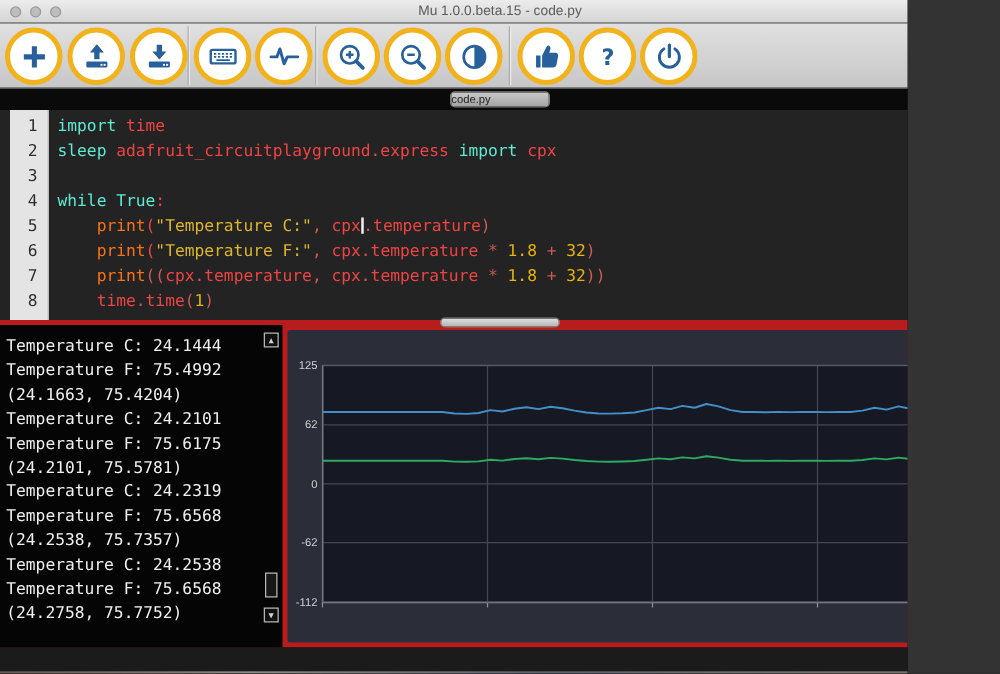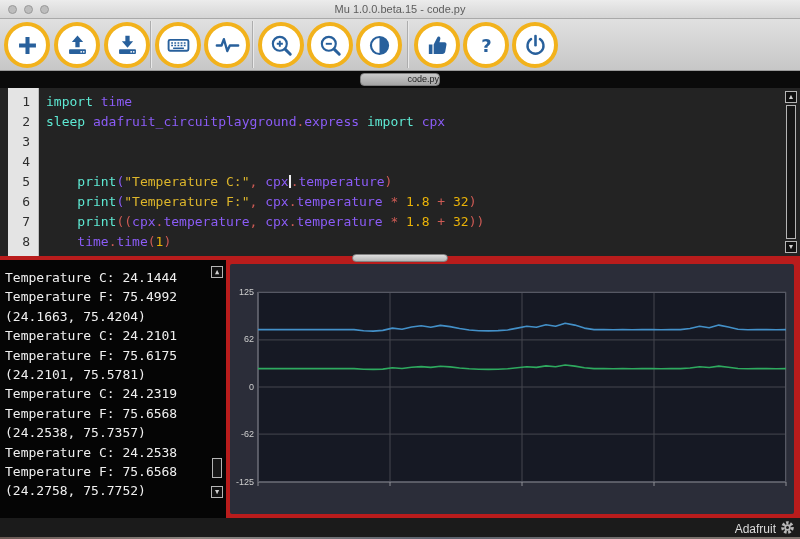--- a/index.html
+++ b/index.html
@@ -1,47 +1,47 @@
 <!DOCTYPE html>
 <html><head>
 <meta charset="utf-8">
 <style>
   html,body{margin:0;padding:0;background:#333;}
-  #win{position:relative;width:800px;height:539px;overflow:hidden;background:#000;
+  #win{position:relative;width:726px;height:539px;overflow:hidden;background:#000;
        font-family:"Liberation Sans",sans-serif;}
   
   .titlebar{position:absolute;left:0;top:0;width:800px;height:19px;
     background:linear-gradient(#ececec,#d5d5d5);border-bottom:1px solid #a9a9a9;box-sizing:border-box;}
   .tl{position:absolute;top:5px;width:9px;height:9px;border-radius:50%;
     background:#bdbdbd;border:1px solid #9a9a9a;box-sizing:border-box;}
   .win-title{position:absolute;left:0;right:0;top:3px;text-align:center;
     font-size:11px;color:#5c5c5c;}
   
   .toolbar{position:absolute;left:0;top:19px;width:800px;height:52px;
     background:linear-gradient(#e0e0e0,#c7c7c7);border-bottom:1px solid #999;box-sizing:border-box;}
   .tb-sep{position:absolute;top:2px;bottom:2px;width:1px;background:#adadad;box-shadow:1px 0 0 #e9e9e9;}
   .tb-btn{position:absolute;top:3px;width:46px;height:46px;border-radius:50%;
     background:#fff;border:4px solid #f2b21c;box-sizing:border-box;cursor:pointer;
     display:flex;align-items:center;justify-content:center;}
   .tb-btn svg{width:27px;height:27px;}
   
   .tabbar{position:absolute;left:0;top:71px;width:800px;height:17px;background:#0a0a0a;}
   .tab{position:absolute;left:360px;top:2px;width:80px;height:13px;border-radius:4px;
     background:linear-gradient(#c9c9c9,#a4a4a4);border:1px solid #7f7f7f;box-sizing:border-box;
-    font-size:9px;color:#1d1d1d;text-align:right;line-height:11px;}
+    font-size:9px;color:#1d1d1d;text-align:left;line-height:11px;}
   
   .editor{position:absolute;left:0;top:88px;width:800px;height:168px;background:#232323;}
   .gutter-bg{position:absolute;left:8px;top:0;width:30px;height:100%;background:#e4e4e4;border-right:1px solid #bdbdbd;}
   .code-area{position:absolute;left:8px;top:4px;right:18px;
     font-family:"DejaVu Sans Mono",monospace;font-size:13px;line-height:20px;}
   .code-row{display:flex;white-space:pre;}
   .gut{flex:0 0 22px;width:22px;text-align:right;padding-right:8px;color:#2e2e2e;}
   .code{padding-left:8px;}
-  .tok-kw{color:#5eead4}.tok-bi{color:#5eead4}.tok-str{color:#ddb62b}
-  .tok-num{color:#eab308}.tok-op{color:#cd5a54}.tok-pl{color:#8b5cf6}
+  .tok-kw{color:#5eead4}.tok-bi{color:#f97316}.tok-str{color:#ddb62b}
+  .tok-num{color:#eab308}.tok-op{color:#cd5a54}.tok-pl{color:#ef4444}
   .caret{display:inline-block;width:2px;height:13px;background:#f0f0f0;vertical-align:-2px;}
   
   .sb-btn{position:absolute;width:12px;height:12px;border:1px solid #b5b5b5;box-sizing:border-box;
     background:#101010;color:#cfcfcf;font-size:7px;line-height:10px;text-align:center;}
   .sb-thumb{position:absolute;width:10px;border:1px solid #b5b5b5;box-sizing:border-box;background:#161616;}
   
   .bottom{position:absolute;left:0;top:256px;width:800px;height:262px;background:#b91c1c;}
   .splitter{position:absolute;left:352px;top:-2px;width:96px;height:8px;border-radius:4px;
     background:linear-gradient(#dedede,#b5b5b5);border:1px solid #828282;box-sizing:border-box;cursor:row-resize;}
   .console{position:absolute;left:0;top:4px;width:226px;height:258px;background:#050505;
@@ -148,21 +148,21 @@
   <div class="tabbar">
     <div class="tab">code.py</div>
   </div>
 
   <div class="editor">
     <div class="gutter-bg"></div>
     <div class="code-area" id="code-area">
         <div class="code-row"><span class="gut">1</span><span class="code"><span class="tok-kw">import</span><span class="tok-pl"> time</span></span></div>
         <div class="code-row"><span class="gut">2</span><span class="code"><span class="tok-kw">sleep</span><span class="tok-pl"> adafruit_circuitplayground</span><span class="tok-op">.</span><span class="tok-pl">express</span><span class="tok-kw"> import</span><span class="tok-pl"> cpx</span></span></div>
         <div class="code-row"><span class="gut">3</span><span class="code"></span></div>
-        <div class="code-row"><span class="gut">4</span></div>
+        <div class="code-row"><span class="gut">4</span><span class="code"><span class="tok-kw">while</span><span class="tok-kw"> True</span><span class="tok-pl">:</span></span></div>
         <div class="code-row"><span class="gut">5</span><span class="code"><span class="tok-pl">    </span><span class="tok-bi">print</span><span class="tok-pl">(</span><span class="tok-str">"Temperature C:"</span><span class="tok-op">,</span><span class="tok-pl"> cpx</span><span class="caret"></span><span class="tok-op">.</span><span class="tok-pl">temperature</span><span class="tok-op">)</span></span></div>
         <div class="code-row"><span class="gut">6</span><span class="code"><span class="tok-pl">    </span><span class="tok-bi">print</span><span class="tok-pl">(</span><span class="tok-str">"Temperature F:"</span><span class="tok-op">,</span><span class="tok-pl"> cpx</span><span class="tok-op">.</span><span class="tok-pl">temperature</span><span class="tok-op"> *</span><span class="tok-num"> 1.8</span><span class="tok-op"> +</span><span class="tok-num"> 32</span><span class="tok-op">)</span></span></div>
         <div class="code-row"><span class="gut">7</span><span class="code"><span class="tok-pl">    </span><span class="tok-bi">print</span><span class="tok-op">((</span><span class="tok-pl">cpx</span><span class="tok-op">.</span><span class="tok-pl">temperature</span><span class="tok-op">,</span><span class="tok-pl"> cpx</span><span class="tok-op">.</span><span class="tok-pl">temperature</span><span class="tok-op"> *</span><span class="tok-num"> 1.8</span><span class="tok-op"> +</span><span class="tok-num"> 32</span><span class="tok-op">))</span></span></div>
         <div class="code-row"><span class="gut">8</span><span class="code"><span class="tok-pl">    time</span><span class="tok-op">.</span><span class="tok-pl">time</span><span class="tok-op">(</span><span class="tok-num">1</span><span class="tok-op">)</span></span></div>
       </div>
     <div class="sb-btn" style="right:3px;top:3px">▲</div>
     <div class="sb-thumb" style="right:4px;top:17px;height:134px"></div>
     <div class="sb-btn" style="right:3px;bottom:3px">▼</div>
   </div>
 
@@ -196,21 +196,21 @@
             <line x1="528.0" y1="190" x2="528.0" y2="194" stroke="#8e8f96" stroke-width="1"></line>
             <rect x="0.5" y="0.5" width="527" height="189" fill="none" stroke="#565864"></rect>
             <polyline points="0.0,37.6 9.6,37.6 19.2,37.6 28.8,37.6 38.4,37.6 48.0,37.6 57.6,37.6 67.2,37.6 76.8,37.6 86.4,37.6 96.0,37.6 105.6,38.8 115.2,39.1 124.8,38.4 134.4,36.1 144.0,37.2 153.6,35.0 163.2,33.8 172.8,35.3 182.4,33.4 192.0,34.6 201.6,36.5 211.2,38.0 220.8,38.8 230.4,38.9 240.0,38.6 249.6,38.0 259.2,36.1 268.8,34.2 278.4,35.3 288.0,32.7 297.6,34.2 307.2,31.2 316.8,33.1 326.4,36.1 336.0,37.6 345.6,37.6 355.2,37.8 364.8,37.5 374.4,37.7 384.0,37.6 393.6,37.6 403.2,37.7 412.8,37.5 422.4,37.6 432.0,36.5 441.6,34.2 451.2,35.7 460.8,33.1 470.4,35.0 480.0,37.2 489.6,37.7 499.2,37.6 508.8,37.6 518.4,37.7 528.0,37.6" fill="none" stroke="#4390c8" stroke-width="1.6" stroke-linejoin="round"></polyline>
             <polyline points="0.0,76.6 9.6,76.6 19.2,76.6 28.8,76.6 38.4,76.6 48.0,76.6 57.6,76.6 67.2,76.6 76.8,76.6 86.4,76.6 96.0,76.6 105.6,77.3 115.2,77.4 124.8,77.1 134.4,75.8 144.0,76.5 153.6,75.2 163.2,74.6 172.8,75.4 182.4,74.3 192.0,74.9 201.6,76.0 211.2,76.8 220.8,77.3 230.4,77.4 240.0,77.2 249.6,76.8 259.2,75.8 268.8,74.7 278.4,75.4 288.0,73.9 297.6,74.7 307.2,73.0 316.8,74.1 326.4,75.8 336.0,76.6 345.6,76.6 355.2,76.7 364.8,76.6 374.4,76.7 384.0,76.6 393.6,76.6 403.2,76.7 412.8,76.6 422.4,76.6 432.0,76.0 441.6,74.7 451.2,75.5 460.8,74.1 470.4,75.2 480.0,76.5 489.6,76.7 499.2,76.6 508.8,76.6 518.4,76.7 528.0,76.6" fill="none" stroke="#2eaa5f" stroke-width="1.6" stroke-linejoin="round"></polyline>
           </svg>
       </div>
     <div class="ylab" style="left: 0px; top: 22.5px;">125</div>
         <div class="ylab" style="left: 0px; top: 70.38px;">62</div>
         <div class="ylab" style="left: 0px; top: 117.5px;">0</div>
         <div class="ylab" style="left: 0px; top: 164.62px;">-62</div>
-        <div class="ylab" style="left: 0px; top: 212.5px;">-125</div>
+        <div class="ylab" style="left: 0px; top: 212.5px;">-112</div>
       </div>
   </div>
 
   <div class="statusbar">
     <span class="brand">Adafruit</span>
     <svg class="gear" viewBox="0 0 16 16">
       <circle cx="8" cy="8" r="5" fill="none" stroke="#b9b9b9" stroke-width="3.4" stroke-dasharray="2.6 1.7"></circle>
       <circle cx="8" cy="8" r="3.4" fill="#b9b9b9"></circle>
       <circle cx="8" cy="8" r="1.6" fill="#1b1b1b"></circle>
     </svg>

